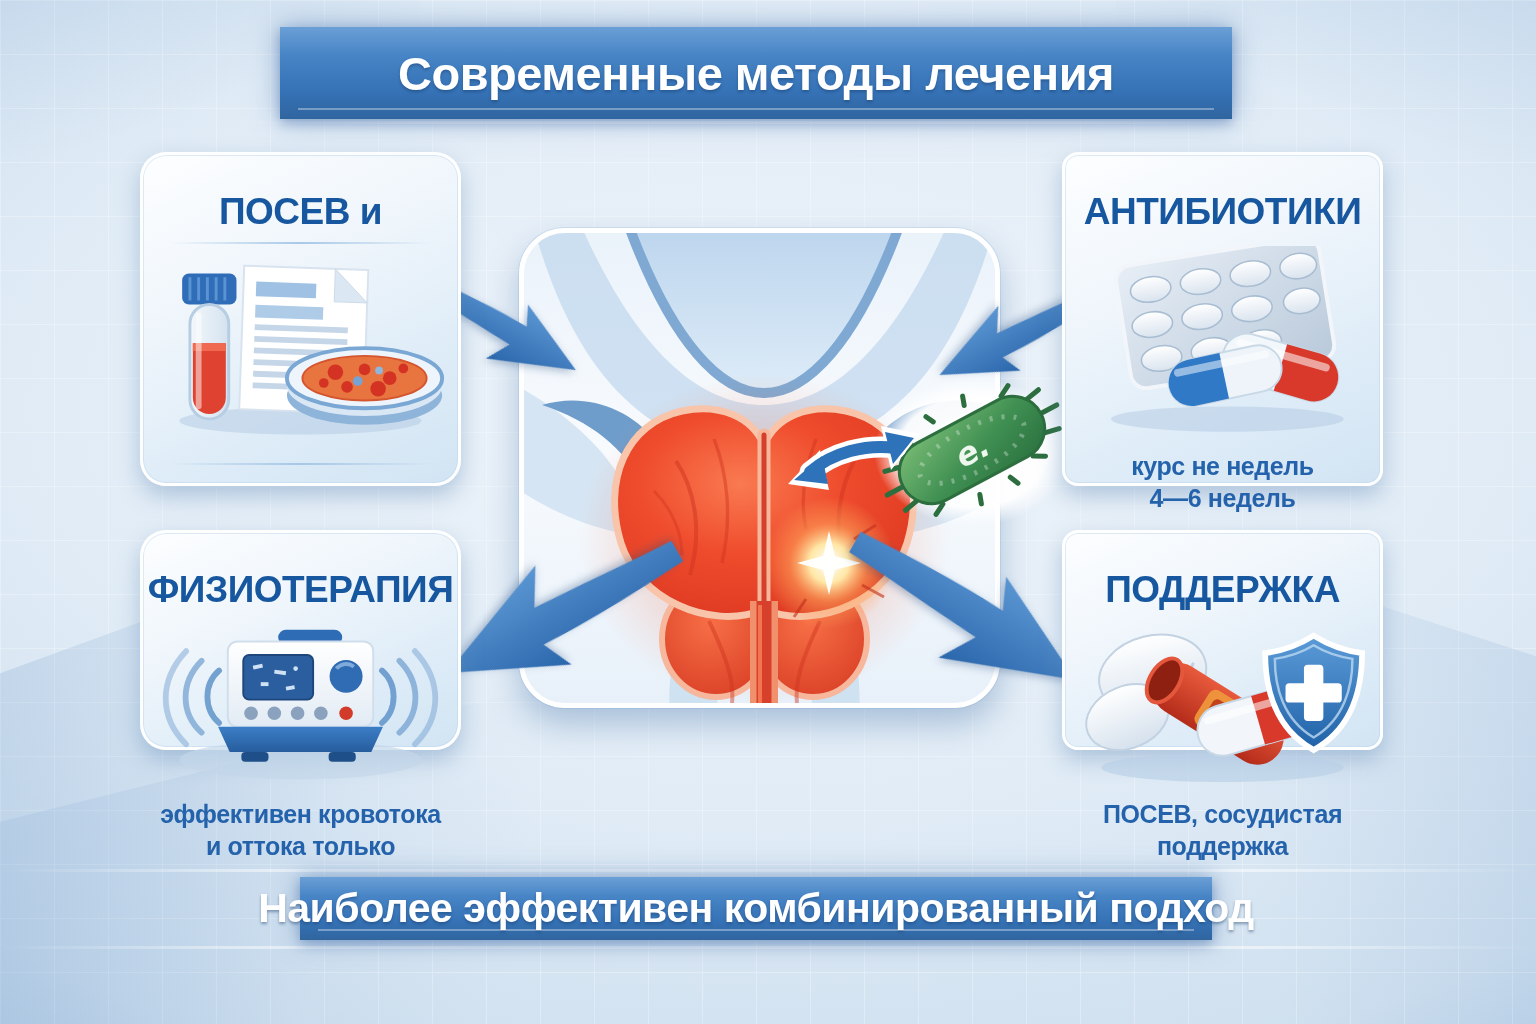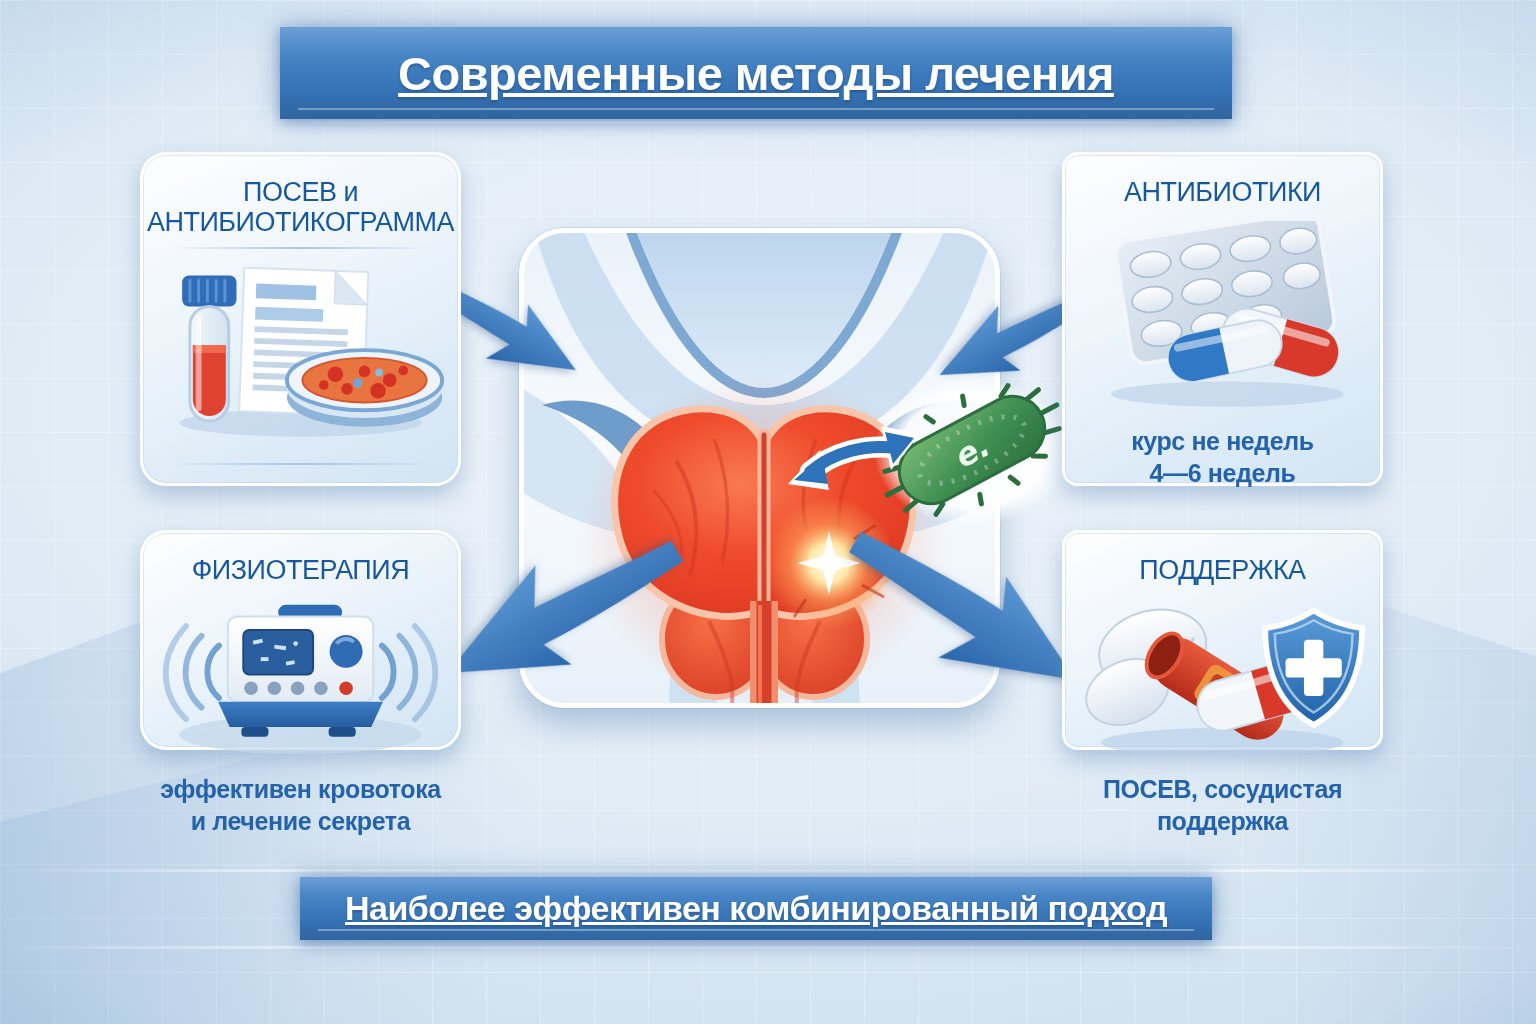--- a/index.html
+++ b/index.html
@@ -36,37 +36,37 @@
 
   .streak{z-index:2;height:3px;pointer-events:none;
     background:linear-gradient(90deg, rgba(255,255,255,0), rgba(255,255,255,.85) 18%, rgba(255,255,255,.85) 82%, rgba(255,255,255,0));}
 
   .banner{z-index:6;display:flex;align-items:center;justify-content:center;
     background:linear-gradient(180deg,#6b9fd6 0%, #4885c6 30%, #3572b6 70%, #30659f 100%);
     box-shadow:0 0 26px rgba(70,115,175,.55), 0 4px 10px rgba(60,100,160,.35);}
   .banner::after{content:"";position:absolute;left:18px;right:18px;bottom:9px;height:2px;
     background:rgba(255,255,255,.35);}
   .banner-text{color:#ffffff;font-weight:bold;letter-spacing:-.5px;
-    text-shadow:0 2px 3px rgba(25,60,105,.45);white-space:nowrap;text-decoration:underline;}
+    text-shadow:0 2px 3px rgba(25,60,105,.45);white-space:nowrap;}
   .title-banner{left:280px;top:27px;width:952px;height:92px;}
   .title-banner .banner-text{font-size:47px;}
   .footer-banner{left:300px;top:877px;width:912px;height:63px;}
-  .footer-banner .banner-text{font-size:34px;}
+  .footer-banner .banner-text{font-size:41px;}
 
   .card{z-index:5;width:321px;border-radius:26px;box-sizing:border-box;
     display:flex;flex-direction:column;align-items:center;padding:16px 12px 14px;
     background:linear-gradient(155deg,#fdfeff 0%, #eef5fb 40%, #dcebf7 75%, #d2e4f3 100%);
     border:3px solid rgba(255,255,255,.95);
     box-shadow:0 10px 22px rgba(88,128,176,.38), inset 0 0 0 1px rgba(185,210,235,.45);}
   .card-top{top:152px;height:334px;}
   .card-bottom{top:530px;height:220px;}
   .col-left{left:140px;}
   .col-right{left:1062px;border-radius:16px;}
-  .card-heading{color:#17579f;font-weight:normal;font-size:27px;line-height:1.12;
-    text-align:center;letter-spacing:-.5px;margin-top:6px;}
+  .card-heading{color:#17579f;font-weight:bold;font-size:37px;line-height:1.12;
+    text-align:center;letter-spacing:-.5px;margin-top:20px;}
   .card-divider{width:264px;height:2px;margin:10px 0 4px;
     background:linear-gradient(90deg, rgba(170,200,230,0), rgba(160,195,228,.9), rgba(170,200,230,0));}
   .card-icon{flex:1;display:flex;align-items:center;justify-content:center;width:100%;}
   .card-caption{color:#2463ac;font-weight:bold;font-size:25px;line-height:1.28;
     text-align:center;letter-spacing:-.4px;margin-bottom:4px;}
 
   .center-panel{left:519px;top:228px;width:481px;height:480px;z-index:2;
     border-radius:46px;overflow:hidden;background:#f5f9fd;
     border:5px solid #ffffff;box-sizing:border-box;
     box-shadow:0 16px 32px rgba(88,128,176,.42), 0 0 0 1px rgba(185,210,235,.5);}
@@ -246,21 +246,20 @@
     <polygon points="0,72 32,38 41,78" fill="#ffffff"></polygon>
     <polygon points="132,22 93,14 103,58" fill="#ffffff"></polygon>
     <path d="M22,60 C45,40 78,32 108,36" fill="none" stroke="#2e72ba" stroke-width="12" stroke-linecap="round"></path>
     <polygon points="6,68 34,44 40,72" fill="#2e72ba"></polygon>
     <polygon points="126,26 97,20 105,52" fill="#2e72ba"></polygon>
   </svg>
 
   <div class="abs card card-top col-left">
     <div class="card-heading">
       <div>ПОСЕВ и</div>
-      <div>АНТИБИОТИКОГРАММА</div>
     </div>
     <div class="card-divider"></div>
     <div class="card-icon">
       <svg width="296" height="176" viewBox="0 0 300 180">
         <defs>
           <linearGradient id="tubeGl" x1="0" y1="0" x2="1" y2="0">
             <stop offset="0" stop-color="#f3f8fc"></stop>
               <stop offset="1" stop-color="#d4e2ef"></stop>
           </linearGradient>
         </defs>
@@ -411,21 +410,21 @@
           </g>
           <path d="M-10,100 L160,100 L148,126 L2,126 Z" fill="url(#devBase)"></path>
           <rect x="14" y="126" width="28" height="10" rx="4" fill="#1f4f88"></rect>
           <rect x="104" y="126" width="28" height="10" rx="4" fill="#1f4f88"></rect>
         </g>
       </svg>
     </div>
     <div class="card-divider"></div>
     <div class="card-caption">
       <div>эффективен кровотока</div>
-      <div>и лечение секрета</div>
+      <div>и оттока только</div>
     </div>
   </div>
 
   <div class="abs card card-bottom col-right">
     <div class="card-heading">
       <div>ПОДДЕРЖКА</div>
     </div>
     <div class="card-divider"></div>
     <div class="card-icon">
       <svg width="296" height="160" viewBox="0 0 300 165">

